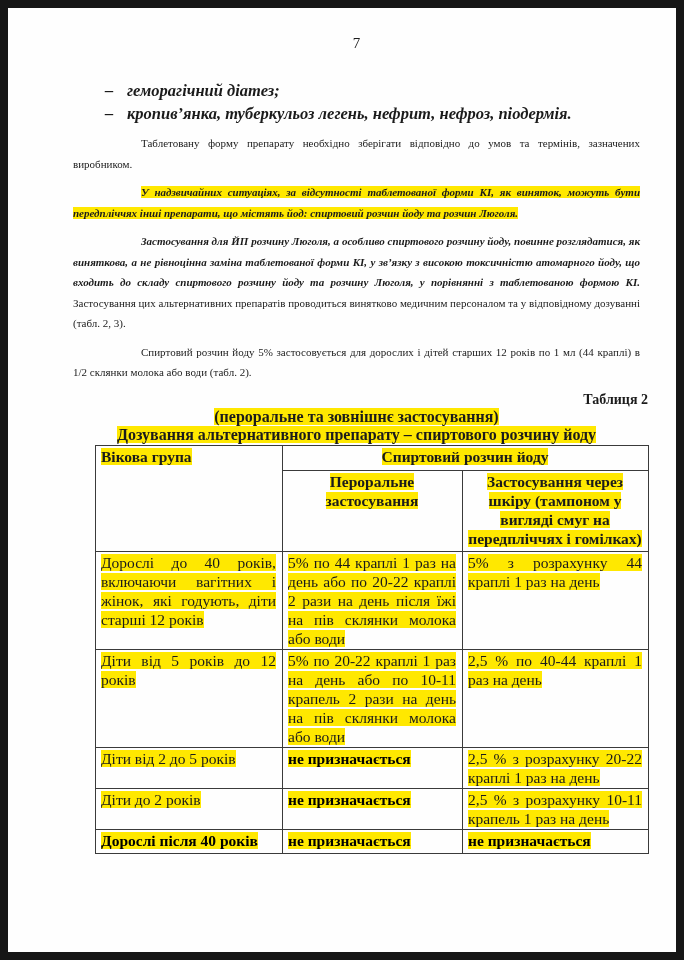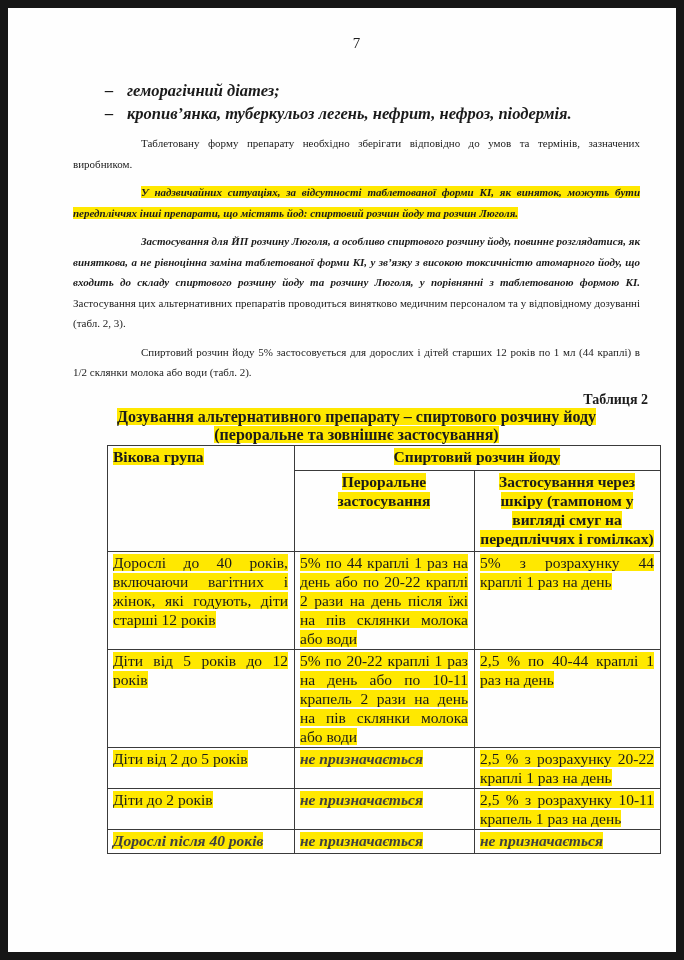--- a/index.html
+++ b/index.html
@@ -21,37 +21,37 @@
   .storage{margin-top:11px;}
   .section-heading{font-weight:bold;font-size:16.5px;line-height:20px;margin-top:9px;}
   .hl{background:#ffe800;}
   .hl-para{font-weight:bold;font-style:italic;line-height:21.5px;margin-top:1px;}
   .usage{margin-top:8px;line-height:20.3px;}
   .usage .lead{font-weight:bold;font-style:italic;}
   .spirit{margin-top:8px;}
   .table-label{text-align:right;font-weight:bold;font-size:14px;line-height:17px;margin-top:3px;}
   .table-title{text-align:center;font-weight:bold;font-size:16px;line-height:18.5px;}
   table.dose{
-    border-collapse:collapse;margin-left:42px;width:553px;
+    border-collapse:collapse;margin-left:30px;width:553px;
     font-size:15.5px;line-height:19px;table-layout:fixed;
   }
   table.dose td{
     border:1.5px solid #3a3a3a;vertical-align:top;
     padding:1px 6px 1px 5px;text-align:justify;
   }
   table.dose td.center{text-align:center;}
   table.dose td.bold{font-weight:bold;}
   tr.hrow1 td{height:22px;}
   tr.hrow2 td{height:78px;}
   tr.r1 td{height:88px;}
   tr.r2 td{height:86px;}
   tr.r3 td{height:35px;}
   tr.r4 td{height:35px;}
   tr.r5 td{height:21px;}
-  .warn{color:#404040;font-weight:bold;font-style:italic;}
+  .warn{color:#000000;font-weight:bold;}
 </style>
 </head>
 <body>
 
 <div class="page">
   <div class="content">
 
     <div class="page-num">7</div>
 
     <div class="bullets">
@@ -69,22 +69,22 @@
 
 
     <p class="body hl-para"><span class="hl">У надзвичайних ситуаціях, за відсутності таблетованої форми КІ, як виняток, можуть бути передпліччях інші препарати, що містять йод: спиртовий розчин йоду та розчин Люголя.</span></p>
 
     <p class="body usage"><span class="lead">Застосування для ЙП розчину Люголя, а особливо спиртового розчину йоду, повинне розглядатися, як виняткова, а не рівноцінна заміна таблетованої форми КІ, у зв’язку з високою токсичністю атомарного йоду, що входить до складу спиртового розчину йоду та розчину Люголя, у порівнянні з таблетованою формою КІ.</span><span> Застосування цих альтернативних препаратів проводиться винятково медичним персоналом та у відповідному дозуванні (табл. 2, 3).</span></p>
 
     <p class="body spirit">Спиртовий розчин йоду 5%  застосовується для дорослих і дітей старших 12 років по 1 мл (44 краплі) в 1/2 склянки молока або води (табл. 2).</p>
 
     <div class="table-label">Таблиця 2</div>
 
+    <div class="table-title"><span class="hl">(пероральне та зовнішнє застосування)</span></div>
     <div class="table-title"><span class="hl">Дозування альтернативного препарату – спиртового розчину йоду</span></div>
-    <div class="table-title"><span class="hl">(пероральне та зовнішнє застосування)</span></div>
 
     <table class="dose">
       <colgroup>
         <col style="width:187px">
           <col style="width:180px">
           <col style="width:186px">
       </colgroup>
       <tbody>
           <tr class="hrow1">
         <td class="bold" rowspan="2"><span class="hl">Вікова група</span></td>

